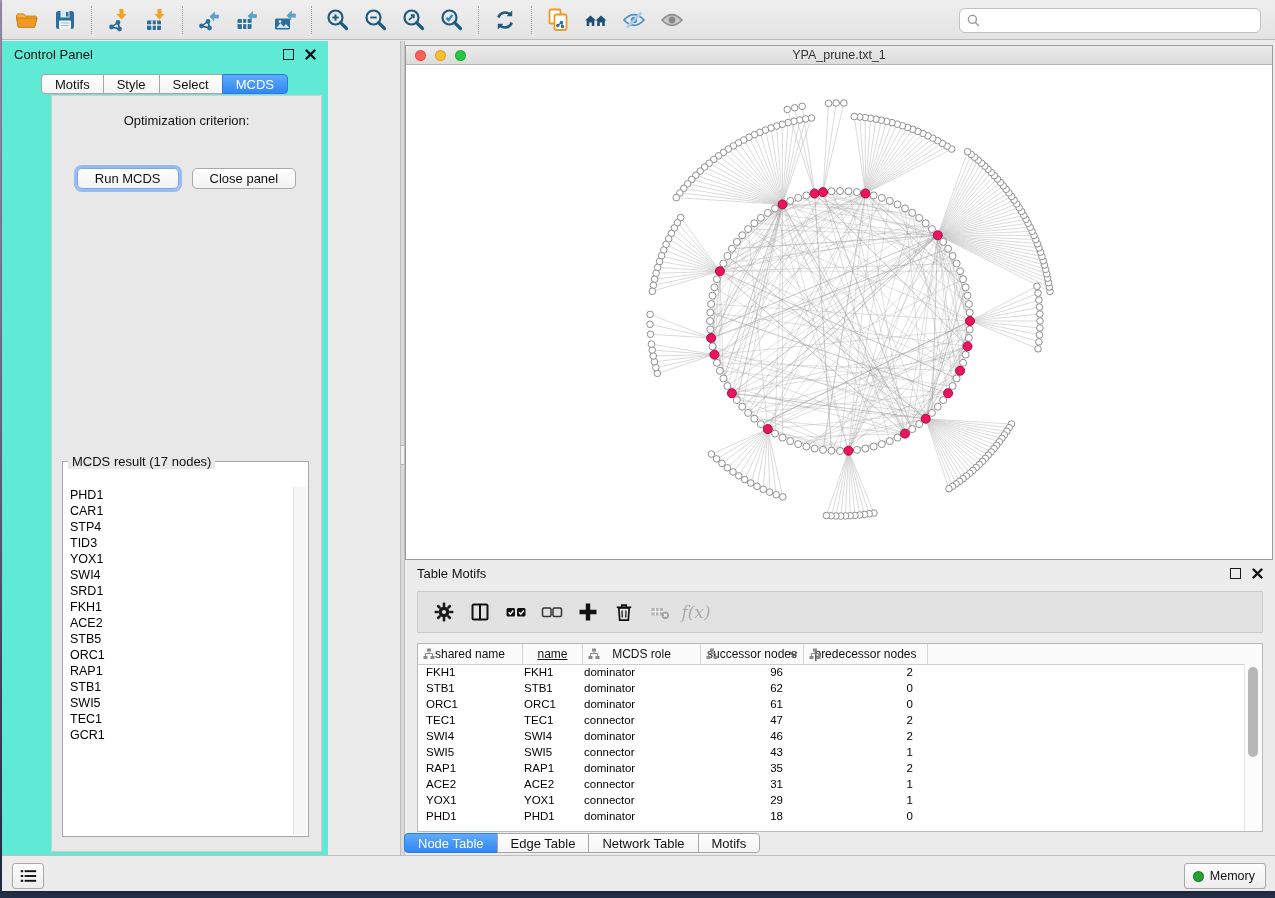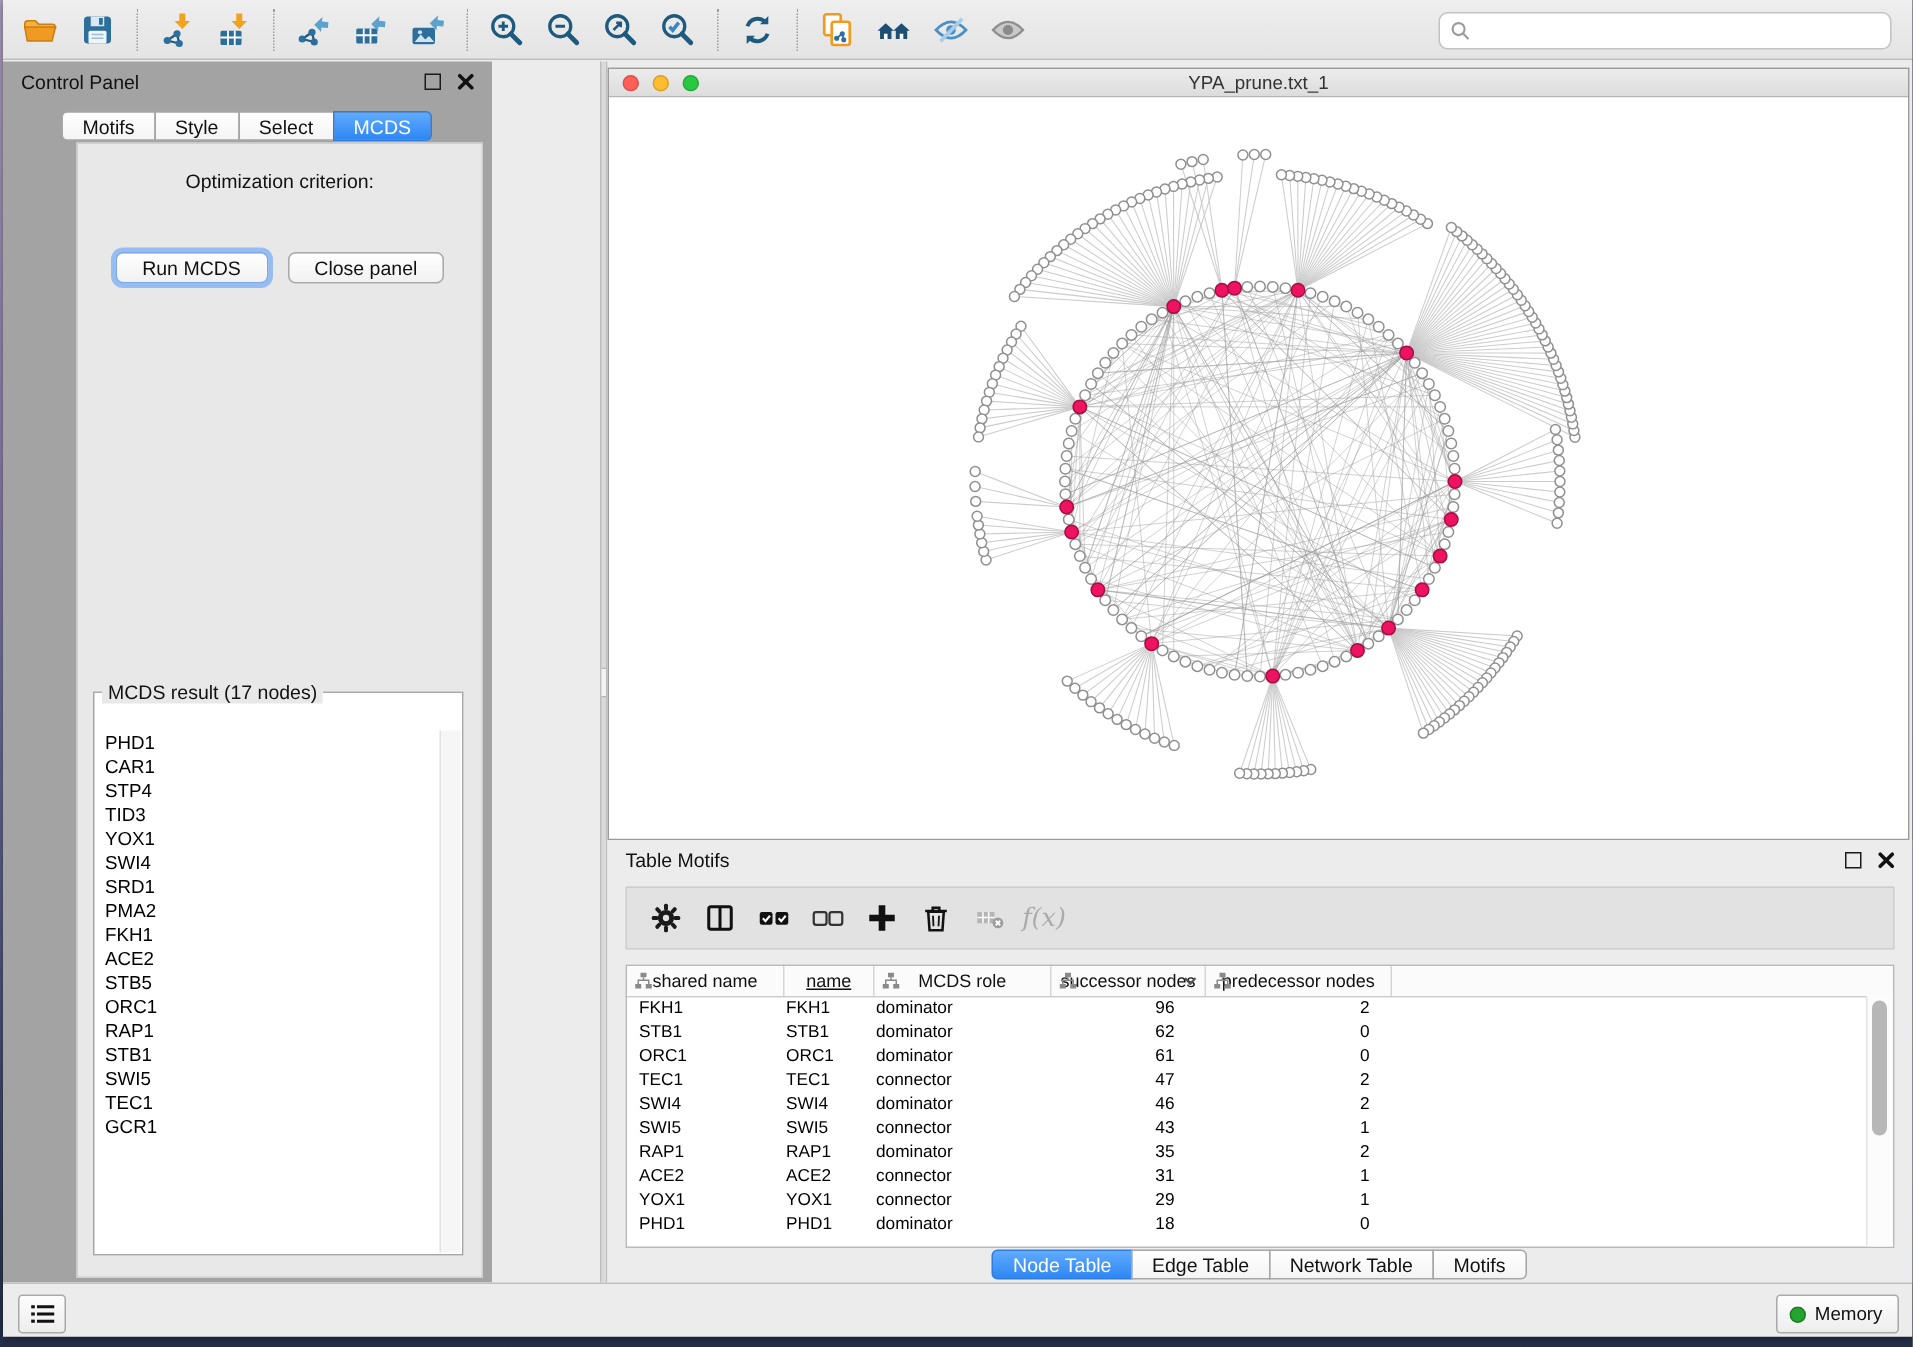--- a/index.html
+++ b/index.html
@@ -13,21 +13,21 @@
   .tb-btn{width:38px;height:32px;display:flex;align-items:center;justify-content:center;cursor:default;}
   .tb-btn svg{width:26px;height:26px;}
   .tb-sep{width:0;height:28px;border-left:1px dotted #9c9c9c;margin:0 7px;}
   .search-box{position:absolute;right:14px;top:8px;width:286px;height:23px;background:#fff;border:1px solid #c2c2c2;
     border-radius:6px;display:flex;align-items:center;padding:0 7px;}
   .search-box input{border:none;outline:none;flex:1;font-size:12px;background:transparent;margin-left:5px;font-family:"Liberation Sans",sans-serif;}
 
   .main{position:absolute;left:0;right:0;top:41px;bottom:36px;}
 
   
-  .control-panel{position:absolute;left:0;top:0;width:326px;bottom:0;background:#a3a3a3;}
+  .control-panel{position:absolute;left:0;top:0;width:326px;bottom:0;background:#5eead4;}
   .panel-header{height:27px;display:flex;align-items:center;padding:0 12px;font-size:13px;color:#111;}
   .panel-header .hdr-ics{margin-left:auto;display:flex;align-items:center;gap:11px;}
   .float-ic{width:9px;height:9px;border:1.5px solid #1a1a1a;display:inline-block;}
   .close-ic svg{width:11px;height:11px;display:block;}
   .seg-tabs{position:absolute;left:0;right:0;top:33px;height:20px;display:flex;justify-content:center;z-index:3;}
   .seg-tab{font-size:13px;line-height:18px;padding:1px 13px;background:linear-gradient(#ffffff,#f4f4f4);
     border:1px solid #a6a6a6;margin-left:-1px;color:#111;cursor:default;white-space:nowrap;}
   .seg-tab:first-child{border-radius:4px 0 0 4px;}
   .seg-tab:last-child{border-radius:0 4px 4px 0;}
   .seg-tab.active{background:linear-gradient(#5fabfd,#2f87f4);border-color:#2f7ce0;color:#fff;}
@@ -284,21 +284,20 @@
         <fieldset class="mcds-group">
           <legend>MCDS result (17 nodes)</legend>
           <div class="mcds-list" id="mcds-list">
                 <div class="mcds-item">PHD1</div>
                 <div class="mcds-item">CAR1</div>
                 <div class="mcds-item">STP4</div>
                 <div class="mcds-item">TID3</div>
                 <div class="mcds-item">YOX1</div>
                 <div class="mcds-item">SWI4</div>
                 <div class="mcds-item">SRD1</div>
-                <div class="mcds-item">PMA2</div>
                 <div class="mcds-item">FKH1</div>
                 <div class="mcds-item">ACE2</div>
                 <div class="mcds-item">STB5</div>
                 <div class="mcds-item">ORC1</div>
                 <div class="mcds-item">RAP1</div>
                 <div class="mcds-item">STB1</div>
                 <div class="mcds-item">SWI5</div>
                 <div class="mcds-item">TEC1</div>
                 <div class="mcds-item">GCR1</div>
               </div>
@@ -1219,21 +1218,21 @@
                   <div class="tcell left" style="width: 60px;">PHD1</div>
                   <div class="tcell left" style="width: 118px;">dominator</div>
                   <div class="tcell right" style="width: 103px; padding-right: 14px;">18</div>
                   <div class="tcell right" style="width: 124px; padding-right: 8px;">0</div>
                 </div>
               </div>
           <div class="tbl-scroll">
             <div class="tbl-thumb"></div>
           </div>
         </div>
-        <div class="tbl-tabs seg-tabs-bottom" id="tbl-tabs" style="display:flex;justify-content:center;">
+        <div class="tbl-tabs seg-tabs-bottom" id="tbl-tabs" style="display:flex;justify-content:flex-start;">
               <div class="seg-tab active">Node Table</div>
               <div class="seg-tab">Edge Table</div>
               <div class="seg-tab">Network Table</div>
               <div class="seg-tab">Motifs</div>
             </div>
       </div>
     </div>
   </div>
 
   <div class="status-bar">

